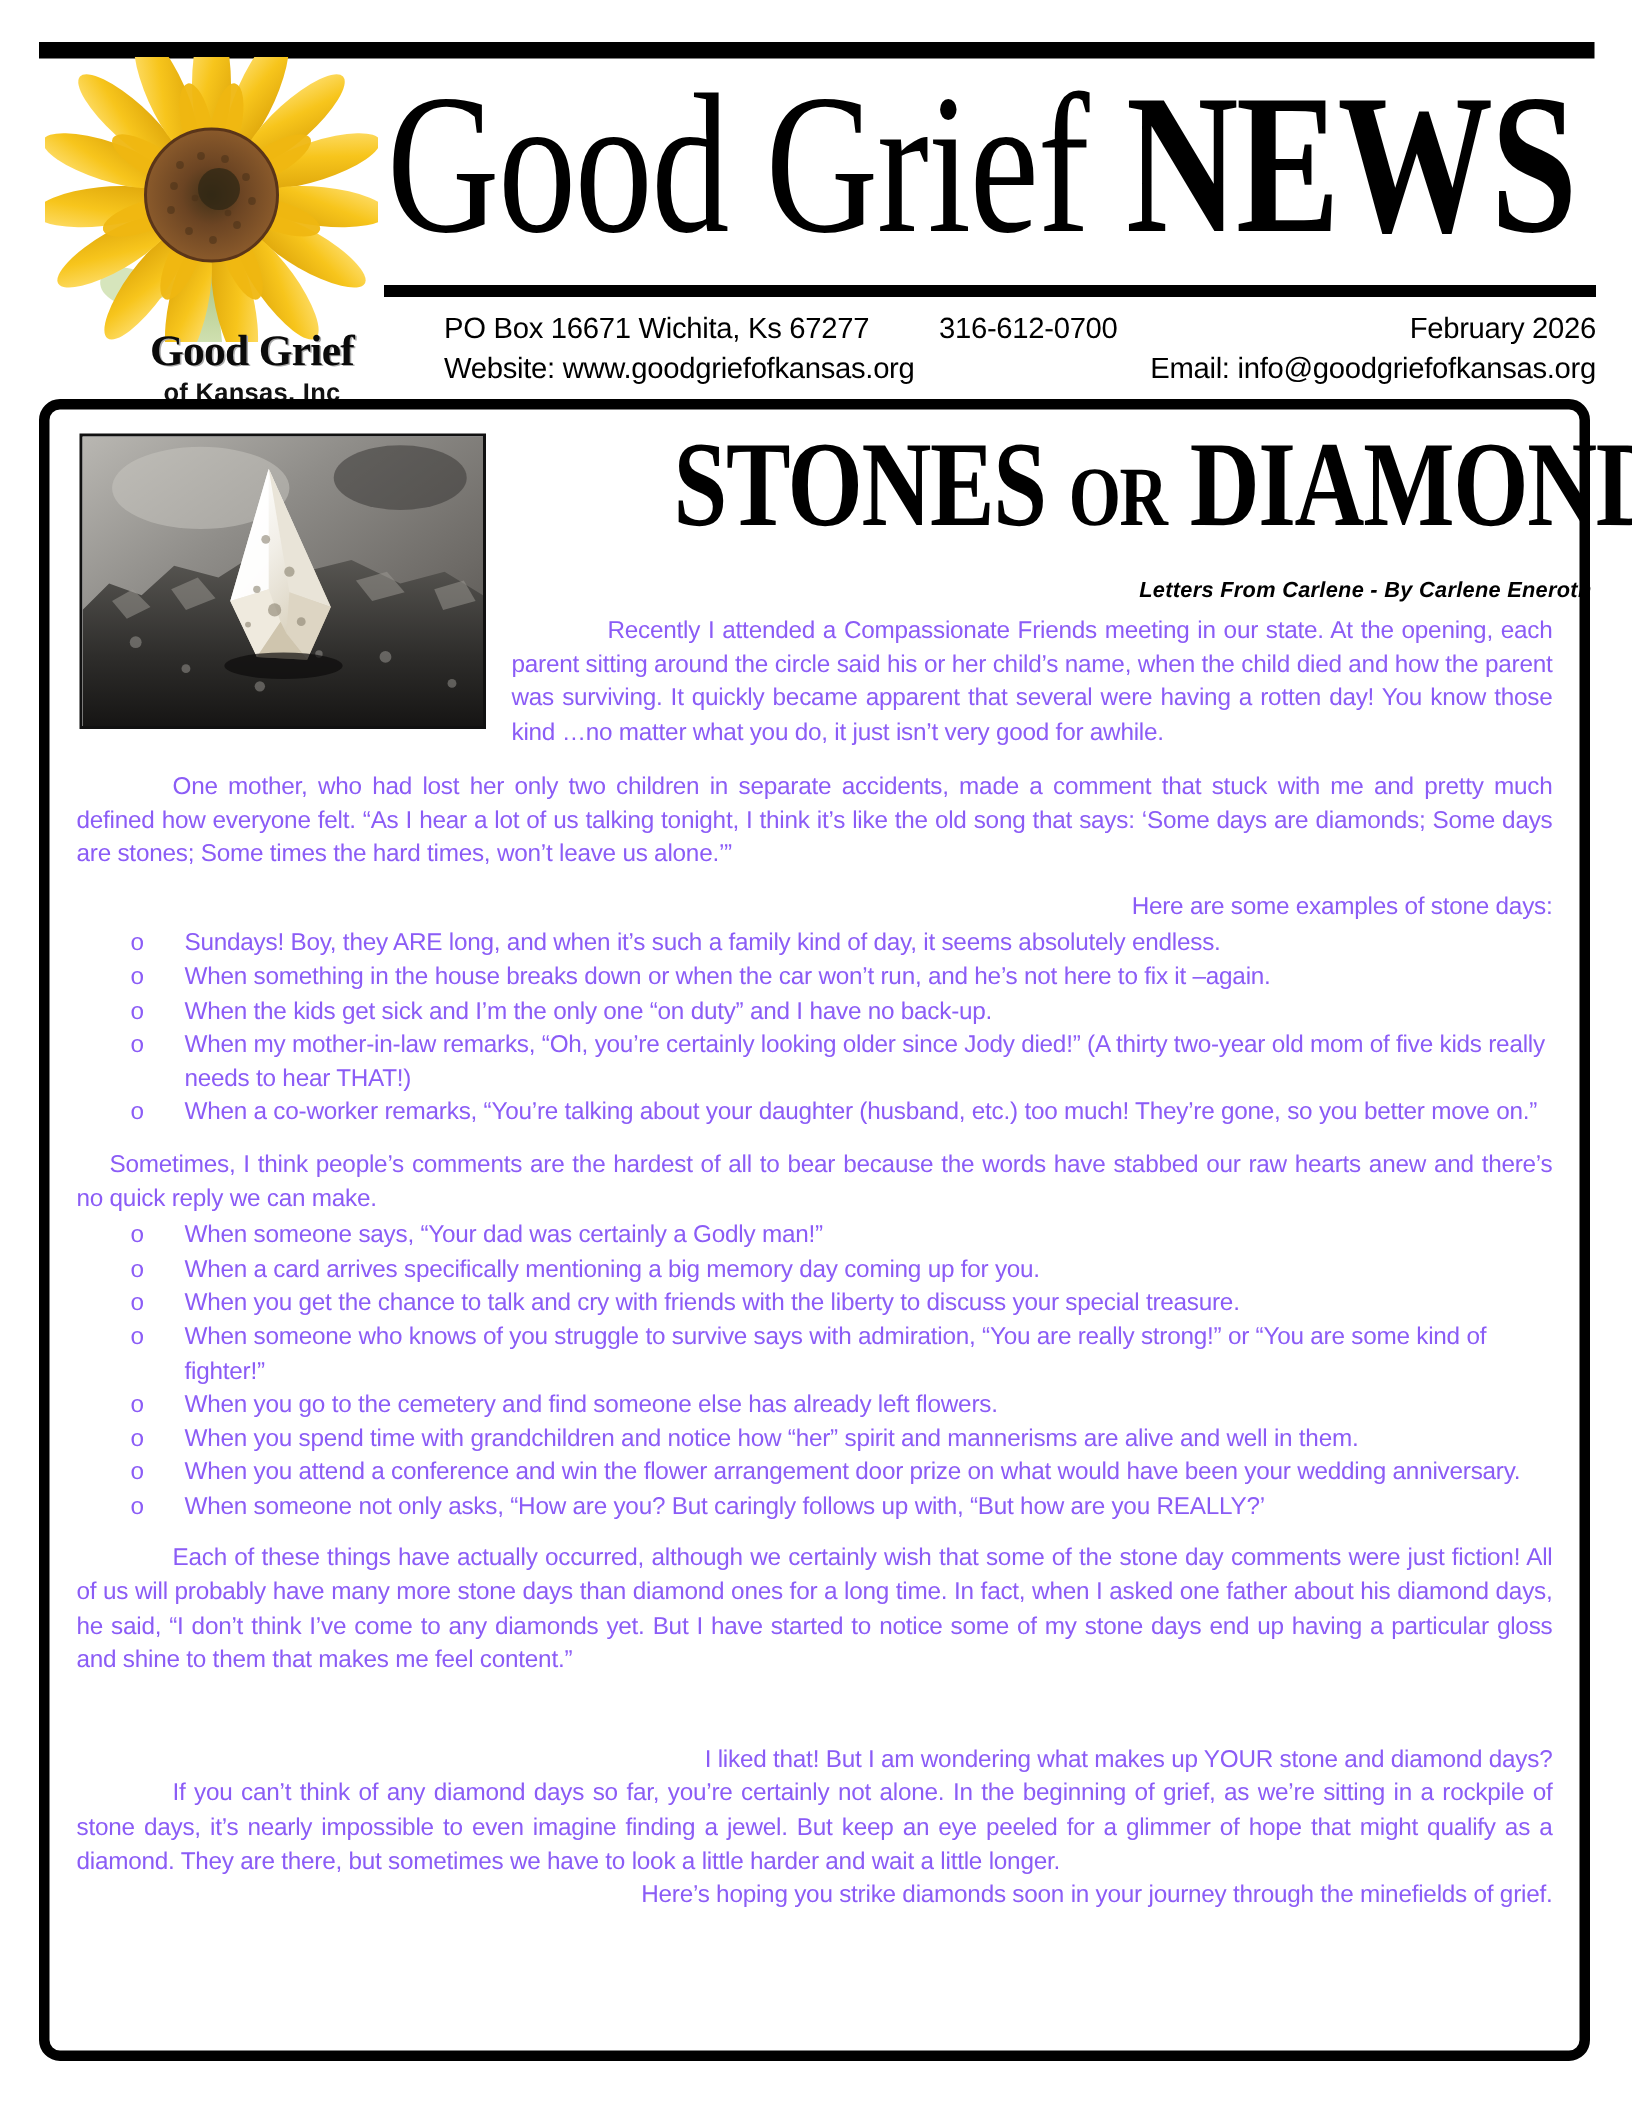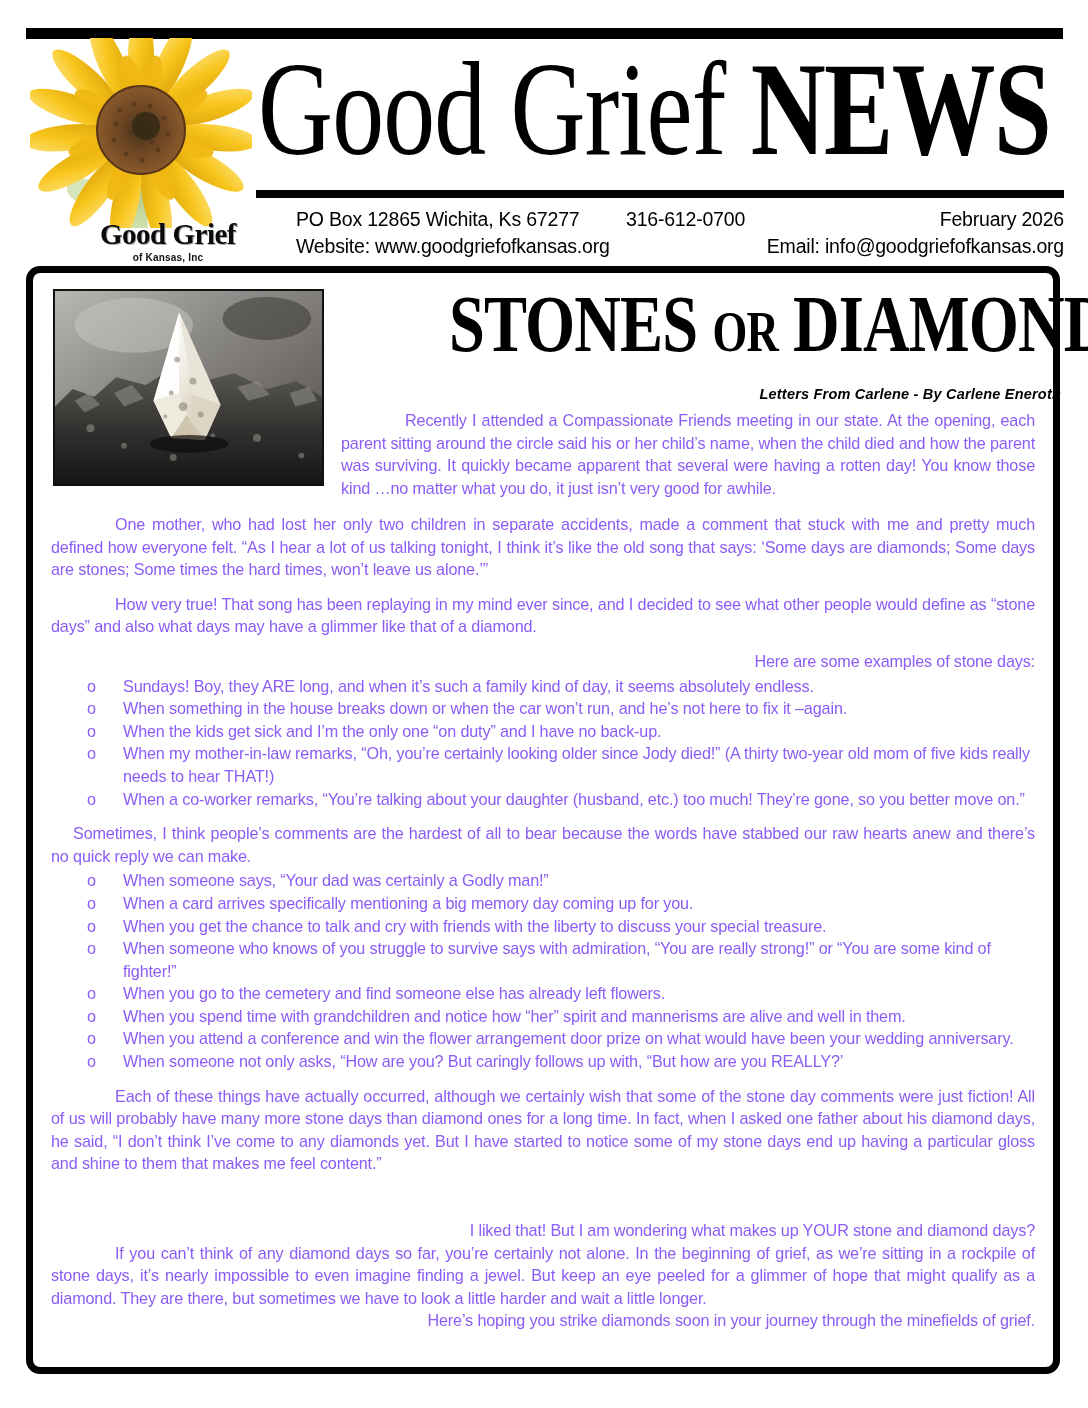--- a/index.html
+++ b/index.html
@@ -55,21 +55,21 @@
     color: #0a0a0a;
     text-shadow: 1px 1px 0 #aaa;
   }
   .logo-sub {
     position: absolute;
     left: 48px; top: 214px;
     width: 196px;
     text-align: center;
     font-family: "Liberation Sans", sans-serif;
     font-weight: bold;
-    font-size: 10px;
+    font-size: 17px;
     letter-spacing: 0.2px;
     color: #111;
   }
 
   .news-title {
     position: absolute;
     left: 258px; top: 34px;
     width: 806px;
     height: 148px;
     font-family: "Liberation Serif", serif;
@@ -312,21 +312,21 @@
     <div class="logo-wordmark">Good Grief</div>
     <div class="logo-sub">of Kansas, Inc</div>
   </div>
 
   <div class="news-title"><span>Good Grief </span><span class="news-word">NEWS</span></div>
 
   <div class="masthead-rule-mid"></div>
 
   <div class="contact">
     <div class="contact-row">
-      <span class="c-l">PO Box 12865  Wichita, Ks 67277</span>
+      <span class="c-l">PO Box 16671  Wichita, Ks 67277</span>
       <span class="c-m">316-612-0700</span>
       <span class="c-r">February 2026</span>
     </div>
     <div class="contact-row">
       <span class="c-web">Website: www.goodgriefofkansas.org</span>
       <span class="c-email">Email: info@goodgriefofkansas.org</span>
     </div>
   </div>
 </div>
 
@@ -399,21 +399,20 @@
 
     <div class="lead-wrap">
       <div class="photo-float"></div>
       <p class="lead-para">Recently I attended a Compassionate Friends meeting in our state.   At the opening, each parent sitting around the circle said his or her child’s name, when the child died and how the parent was surviving.  It quickly became apparent that several were having a rotten day!  You know those kind …no matter what you do, it just isn’t very good for awhile.</p>
     </div>
 
     <div class="flow">
 
       <p class="body indent gap">One mother, who had lost her only two children in separate accidents, made a comment that stuck with me and pretty much defined how everyone felt.  “As I hear a lot of us talking tonight, I think it’s like the old song that says: ‘Some days are diamonds; Some days are stones; Some times the hard times, won’t leave us alone.’”</p>
 
-      <p class="body indent gap">How very true!  That song has been replaying in my mind ever since, and I decided to see what other people would define as “stone days” and also what days may have a glimmer like that of a diamond.</p>
 
       <p class="body gap nojust" style="text-indent:22px;">Here are some examples of stone days:</p>
 
       <ul class="bullets">
         <li><span class="marker">o</span><span>Sundays! Boy, they ARE long, and when it’s such a family kind of day, it seems absolutely endless.</span></li>
         <li><span class="marker">o</span><span>When something in the house breaks down or when the car won’t run, and he’s not here to fix it –again.</span></li>
         <li><span class="marker">o</span><span>When the kids get sick and I’m the only one “on duty” and I have no back-up.</span></li>
         <li><span class="marker">o</span><span>When my mother-in-law remarks, “Oh, you’re certainly looking older since Jody died!”   (A thirty two-year old mom of five kids really needs to hear THAT!)</span></li>
         <li><span class="marker">o</span><span>When a co-worker remarks, “You’re talking about your daughter (husband, etc.) too much!  They’re gone, so you better move on.”</span></li>
       </ul>

